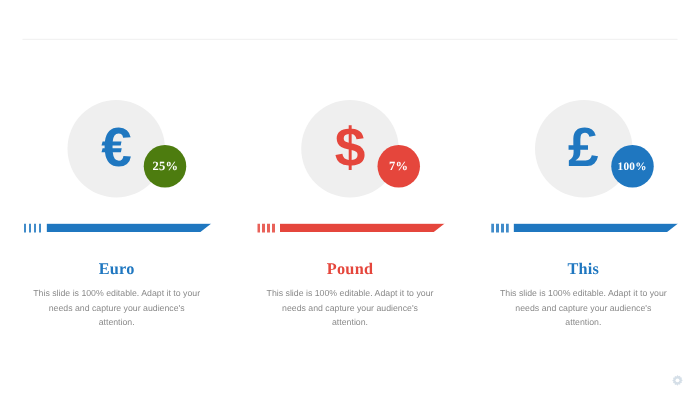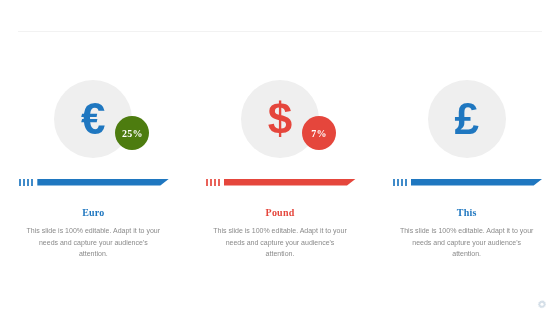--- a/index.html
+++ b/index.html
@@ -69,21 +69,21 @@
   }
   .bar{
     flex:1 1 auto;height:7px;margin-right:4px;
     clip-path:polygon(0 0, 100% 0, calc(100% - 9px) 100%, 0 100%);
   }
 
   
   .heading{
     margin-top:18px;
     font-family:"Liberation Serif",serif;
-    font-size:10px;font-weight:bold;letter-spacing:.2px;
+    font-size:13px;font-weight:bold;letter-spacing:.2px;
   }
   .body-text{
     margin-top:7px;width:134px;text-align:center;
     font-size:7px;line-height:1.65;color:#8a8a8a;
   }
 
   
   .gear-icon{
     position:absolute;right:12px;bottom:4px;width:12px;height:12px;
     opacity:.28;
@@ -123,20 +123,21 @@
         <div class="bar" id="r1" style="background: rgb(229, 70, 60);"></div>
       </div>
       <div class="heading" id="h1" style="color: rgb(229, 70, 60);">Pound</div>
       <div class="body-text">This slide is 100% editable. Adapt it to your needs and capture your audience's attention.</div>
     </div>
 
     <div class="col">
       <div class="circle-wrap">
         <div class="disc"></div>
         <div class="glyph" id="g2" style="color: rgb(31, 119, 192);">£</div>
+        <div class="badge wide" id="b2" style="background: rgb(31, 119, 192);">100%</div>
       </div>
       <div class="bar-row">
         <div class="dots" id="d2" style="color: rgb(31, 119, 192);"></div>
         <div class="bar" id="r2" style="background: rgb(31, 119, 192);"></div>
       </div>
       <div class="heading" id="h2" style="color: rgb(31, 119, 192);">This</div>
       <div class="body-text">This slide is 100% editable. Adapt it to your needs and capture your audience's attention.</div>
     </div>
 
   </div>

